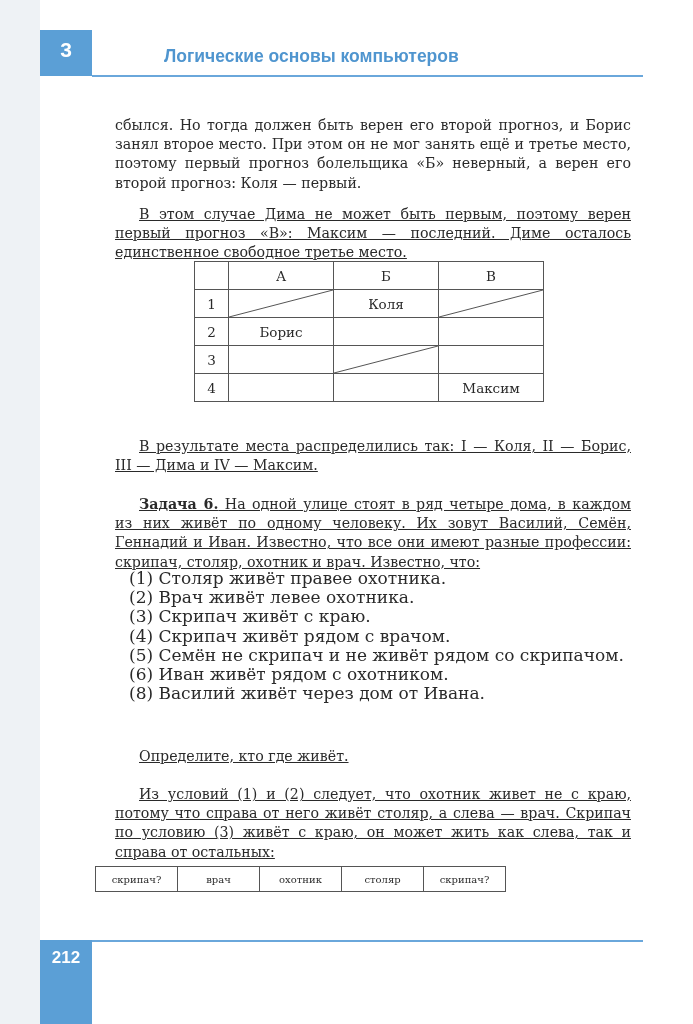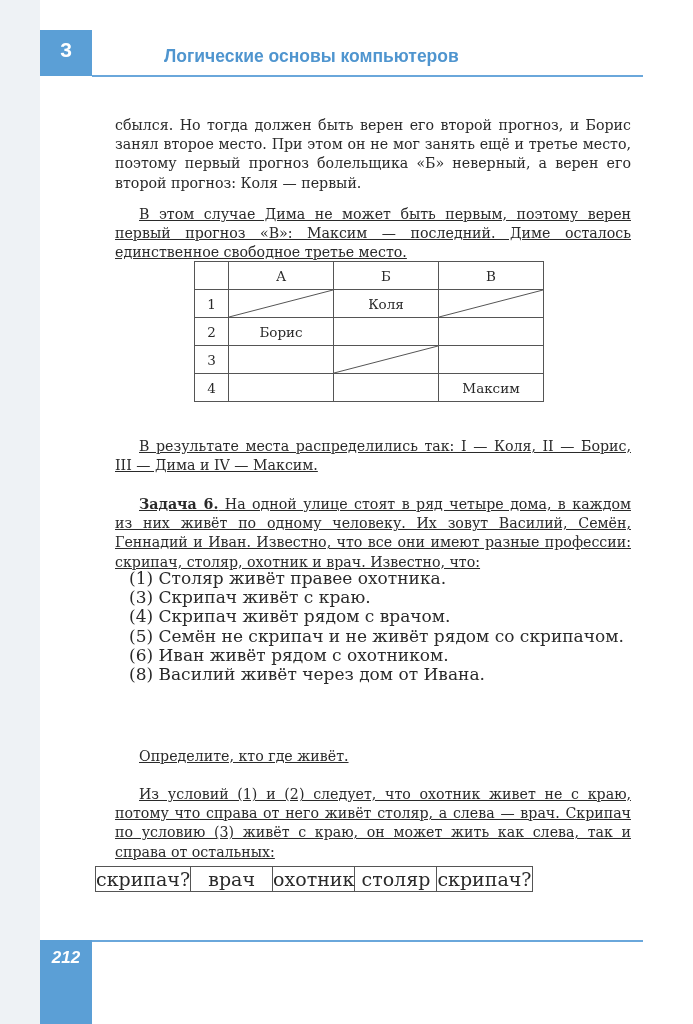--- a/index.html
+++ b/index.html
@@ -20,27 +20,27 @@
 
   .grid { position:absolute; left:194px; top:261px; border-collapse:collapse; font-size:13.5px; }
   .grid td { border:1px solid #555; height:27px; text-align:center; padding:0; position:relative; }
   .grid td.c0 { width:33px; }
   .grid td.c1, .grid td.c2, .grid td.c3 { width:104px; }
   .diag { position:absolute; left:0; top:0; width:100%; height:100%; }
 
   .cond { position:absolute; left:129px; font-size:17px; line-height:19.2px; }
   .cond div { white-space:nowrap; }
 
-  .prof { position:absolute; left:95px; top:866px; border-collapse:collapse; font-size:19px; }
+  .prof { position:absolute; left:95px; top:866px; border-collapse:collapse; font-size:10px; }
   .prof td { border:1px solid #555; width:81px; height:24px; text-align:center; padding:0; }
 
   .foot-rule { position:absolute; left:92px; top:940px; width:551px; height:2px; background:#6aa7db; }
   .foot-block { position:absolute; left:40px; top:940px; width:52px; height:84px; background:#5b9fd6; }
   .page-num { position:absolute; left:40px; top:948px; width:52px; text-align:center; color:#ffffff;
-              font-family:"Liberation Sans", sans-serif; font-weight:bold; font-size:17px;font-style:italic; }
+              font-family:"Liberation Sans", sans-serif; font-weight:bold; font-size:17px; }
 </style>
 </head>
 <body>
 
 <div class="left-margin"></div>
 
 <div class="chap-block"></div>
 <div class="chap-num">3</div>
 <div class="chap-title">Логические основы компьютеров</div>
 <div class="chap-rule"></div>
@@ -94,20 +94,21 @@
 <div class="text" style="top:425px;">
   <p class="indent">В результате места распределились так: I — Коля, II — Борис, III — Дима и IV — Максим.</p>
 </div>
 
 <div class="text" style="top:483px;">
   <p class="indent"><b>Задача 6.</b><span> На одной улице стоят в ряд четыре дома, в каждом из них живёт по одному человеку. Их зовут Василий, Семён, Геннадий и Иван. Известно, что все они имеют разные профессии: скрипач, столяр, охотник и врач. Известно, что:</span></p>
 </div>
 
 <div class="cond" style="top:569px;">
   <div>(1) Столяр живёт правее охотника.</div>
+  <div>(2) Врач живёт левее охотника.</div>
   <div>(3) Скрипач живёт с краю.</div>
   <div>(4) Скрипач живёт рядом с врачом.</div>
   <div>(5) Семён не скрипач и не живёт рядом со скрипачом.</div>
   <div>(6) Иван живёт рядом с охотником.</div>
   <div>(8) Василий живёт через дом от Ивана.</div>
 </div>
 
 <div class="text" style="top:735px;">
   <p class="indent">Определите, кто где живёт.</p>
 </div>

